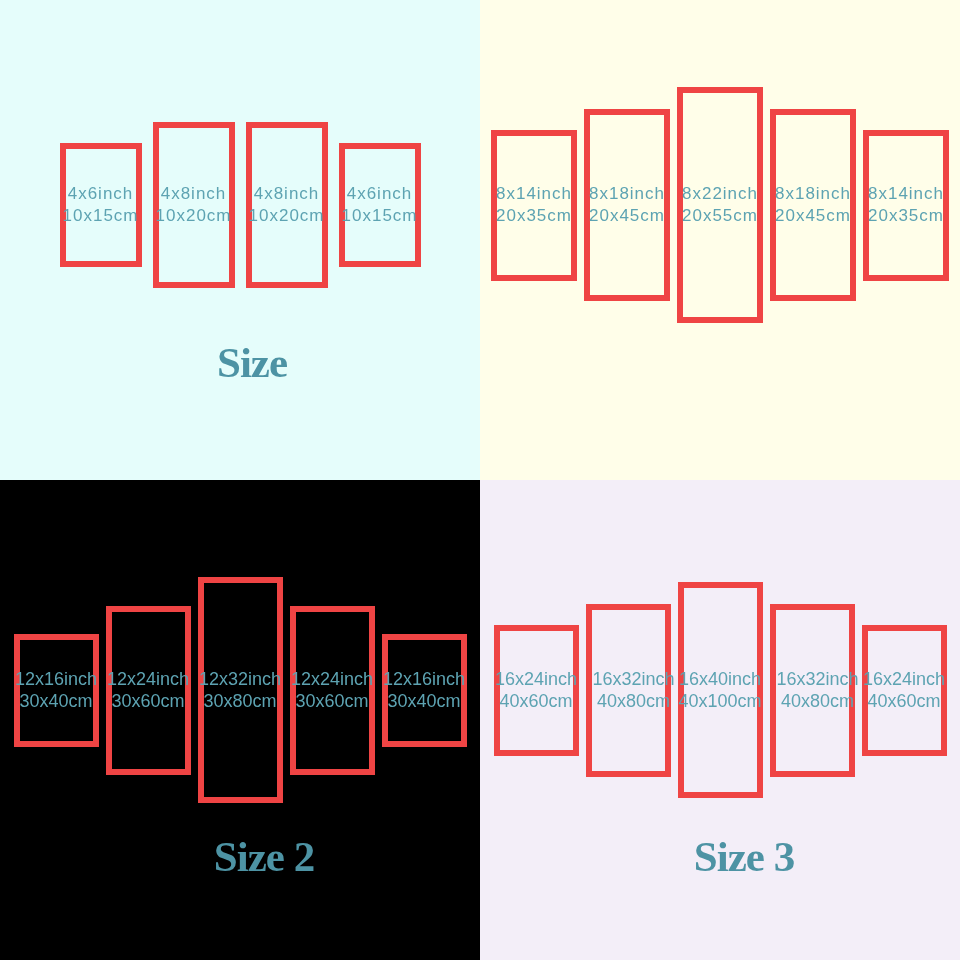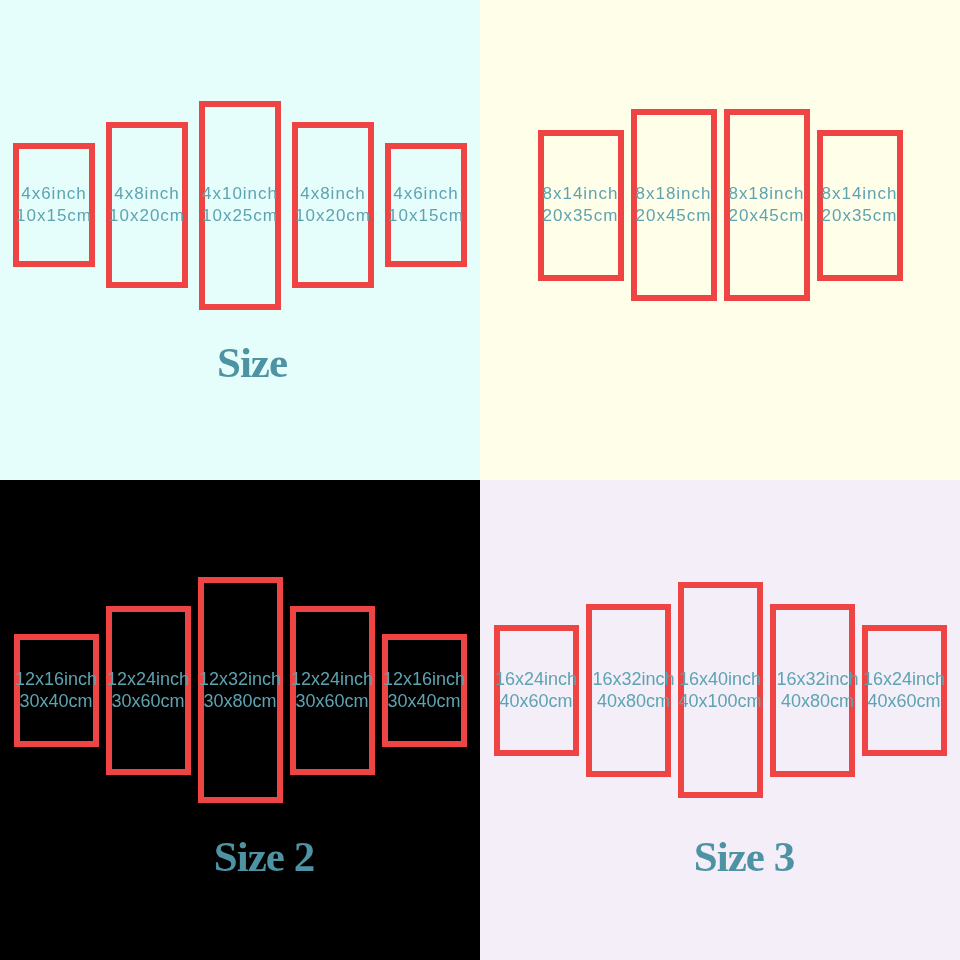--- a/index.html
+++ b/index.html
@@ -70,26 +70,20 @@
           <span>4x6inch</span>
           <span>10x15cm</span>
         </div>
       </div>
       <div class="panel h-mid">
         <div class="label">
           <span>4x8inch</span>
           <span>10x20cm</span>
         </div>
       </div>
-      <div class="panel h-center">
-        <div class="label">
-          <span>4x10inch</span>
-          <span>10x25cm</span>
-        </div>
-      </div>
       <div class="panel h-mid">
         <div class="label">
           <span>4x8inch</span>
           <span>10x20cm</span>
         </div>
       </div>
       <div class="panel h-outer">
         <div class="label">
           <span>4x6inch</span>
           <span>10x15cm</span>
@@ -106,20 +100,26 @@
           <span>8x14inch</span>
           <span>20x35cm</span>
         </div>
       </div>
       <div class="panel h-mid">
         <div class="label">
           <span>8x18inch</span>
           <span>20x45cm</span>
         </div>
       </div>
+      <div class="panel h-center">
+        <div class="label">
+          <span>8x22inch</span>
+          <span>20x55cm</span>
+        </div>
+      </div>
       <div class="panel h-mid">
         <div class="label">
           <span>8x18inch</span>
           <span>20x45cm</span>
         </div>
       </div>
       <div class="panel h-outer">
         <div class="label">
           <span>8x14inch</span>
           <span>20x35cm</span>

